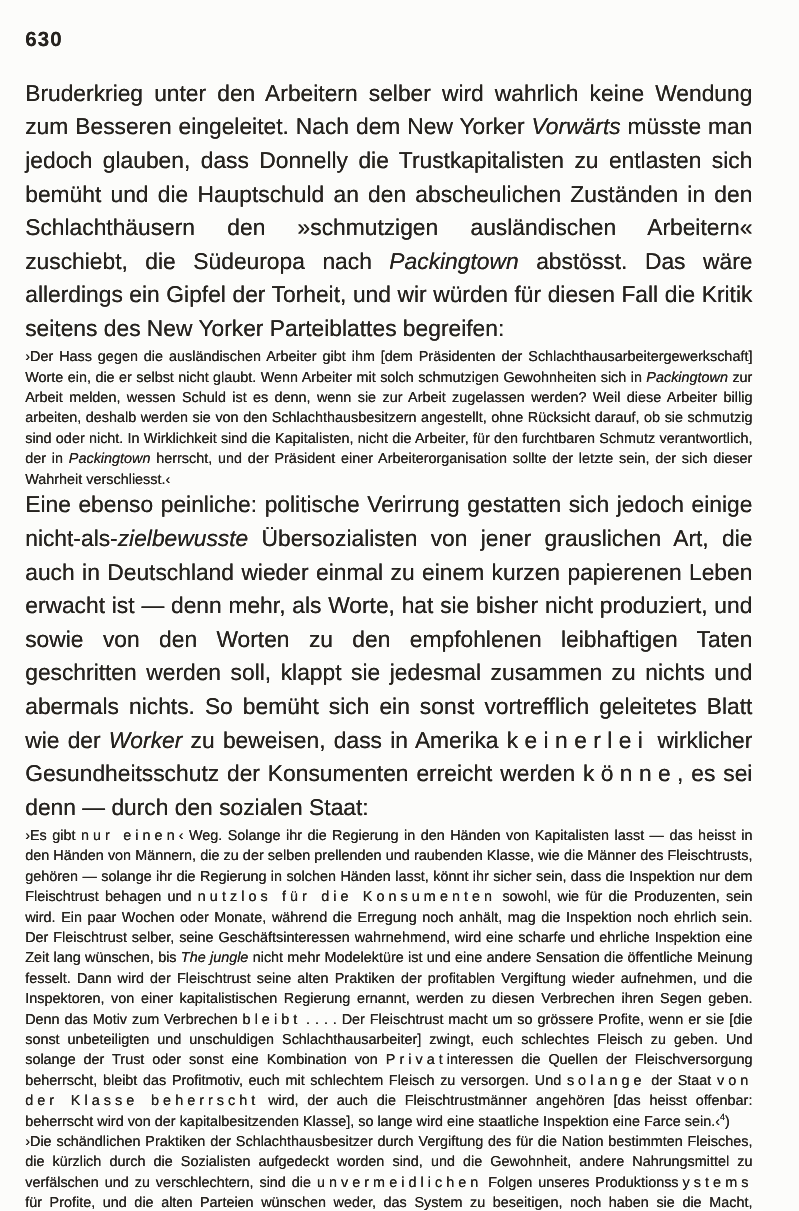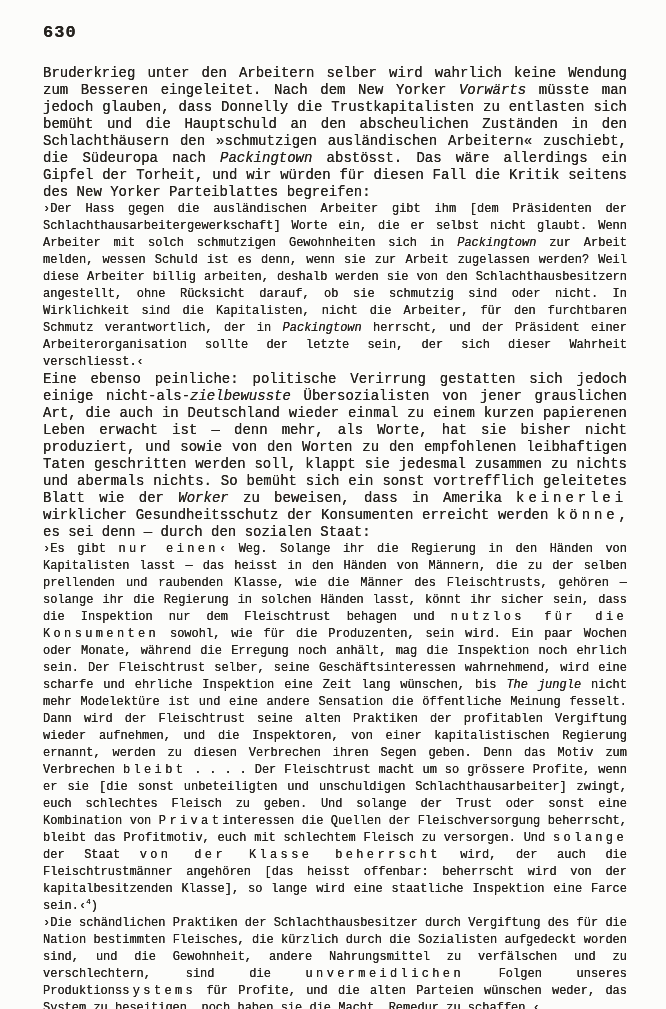--- a/index.html
+++ b/index.html
@@ -4,26 +4,26 @@
 <style>
   html, body {
     margin: 0;
     padding: 0;
     background: #ffffff;
   }
   .page {
     width: 666px;
     height: 1009px;
     box-sizing: border-box;
-    padding: 24px 39px 0 43px;
+    padding: 24px 39px 0 21px;
     overflow: hidden;
     position: relative;
     background: var(--paper, #fcfcfa);
     color: var(--ink, #26231f);
-    font-family: Liberation Mono, monospace;
+    font-family: Liberation Sans, sans-serif;
     text-shadow: 0 0 0.4px currentColor; 
   }
   .running-header {
     display: flex;
     align-items: flex-start;
     margin-bottom: 24px;
   }
   .page-number {
     font-size: 17px;
     font-weight: bold;
@@ -36,22 +36,22 @@
     word-spacing: 3px;
     margin-left: 14px;
     margin-top: 2px;
   }
   .page-body {
     text-align: justify;
     hyphens: auto;
   }
   p.block { margin: 0; }
   .paragraph {
-    font-size: 14px;
-    line-height: 17px;
+    font-size: 19px;
+    line-height: 28px;
   }
   .quote {
     font-size: 12px;
     line-height: 17px;
   }
   .italic { font-style: italic; }
   .spaced { letter-spacing: 0.28em; }
   sup {
     font-size: 0.62em;
     line-height: 0;

